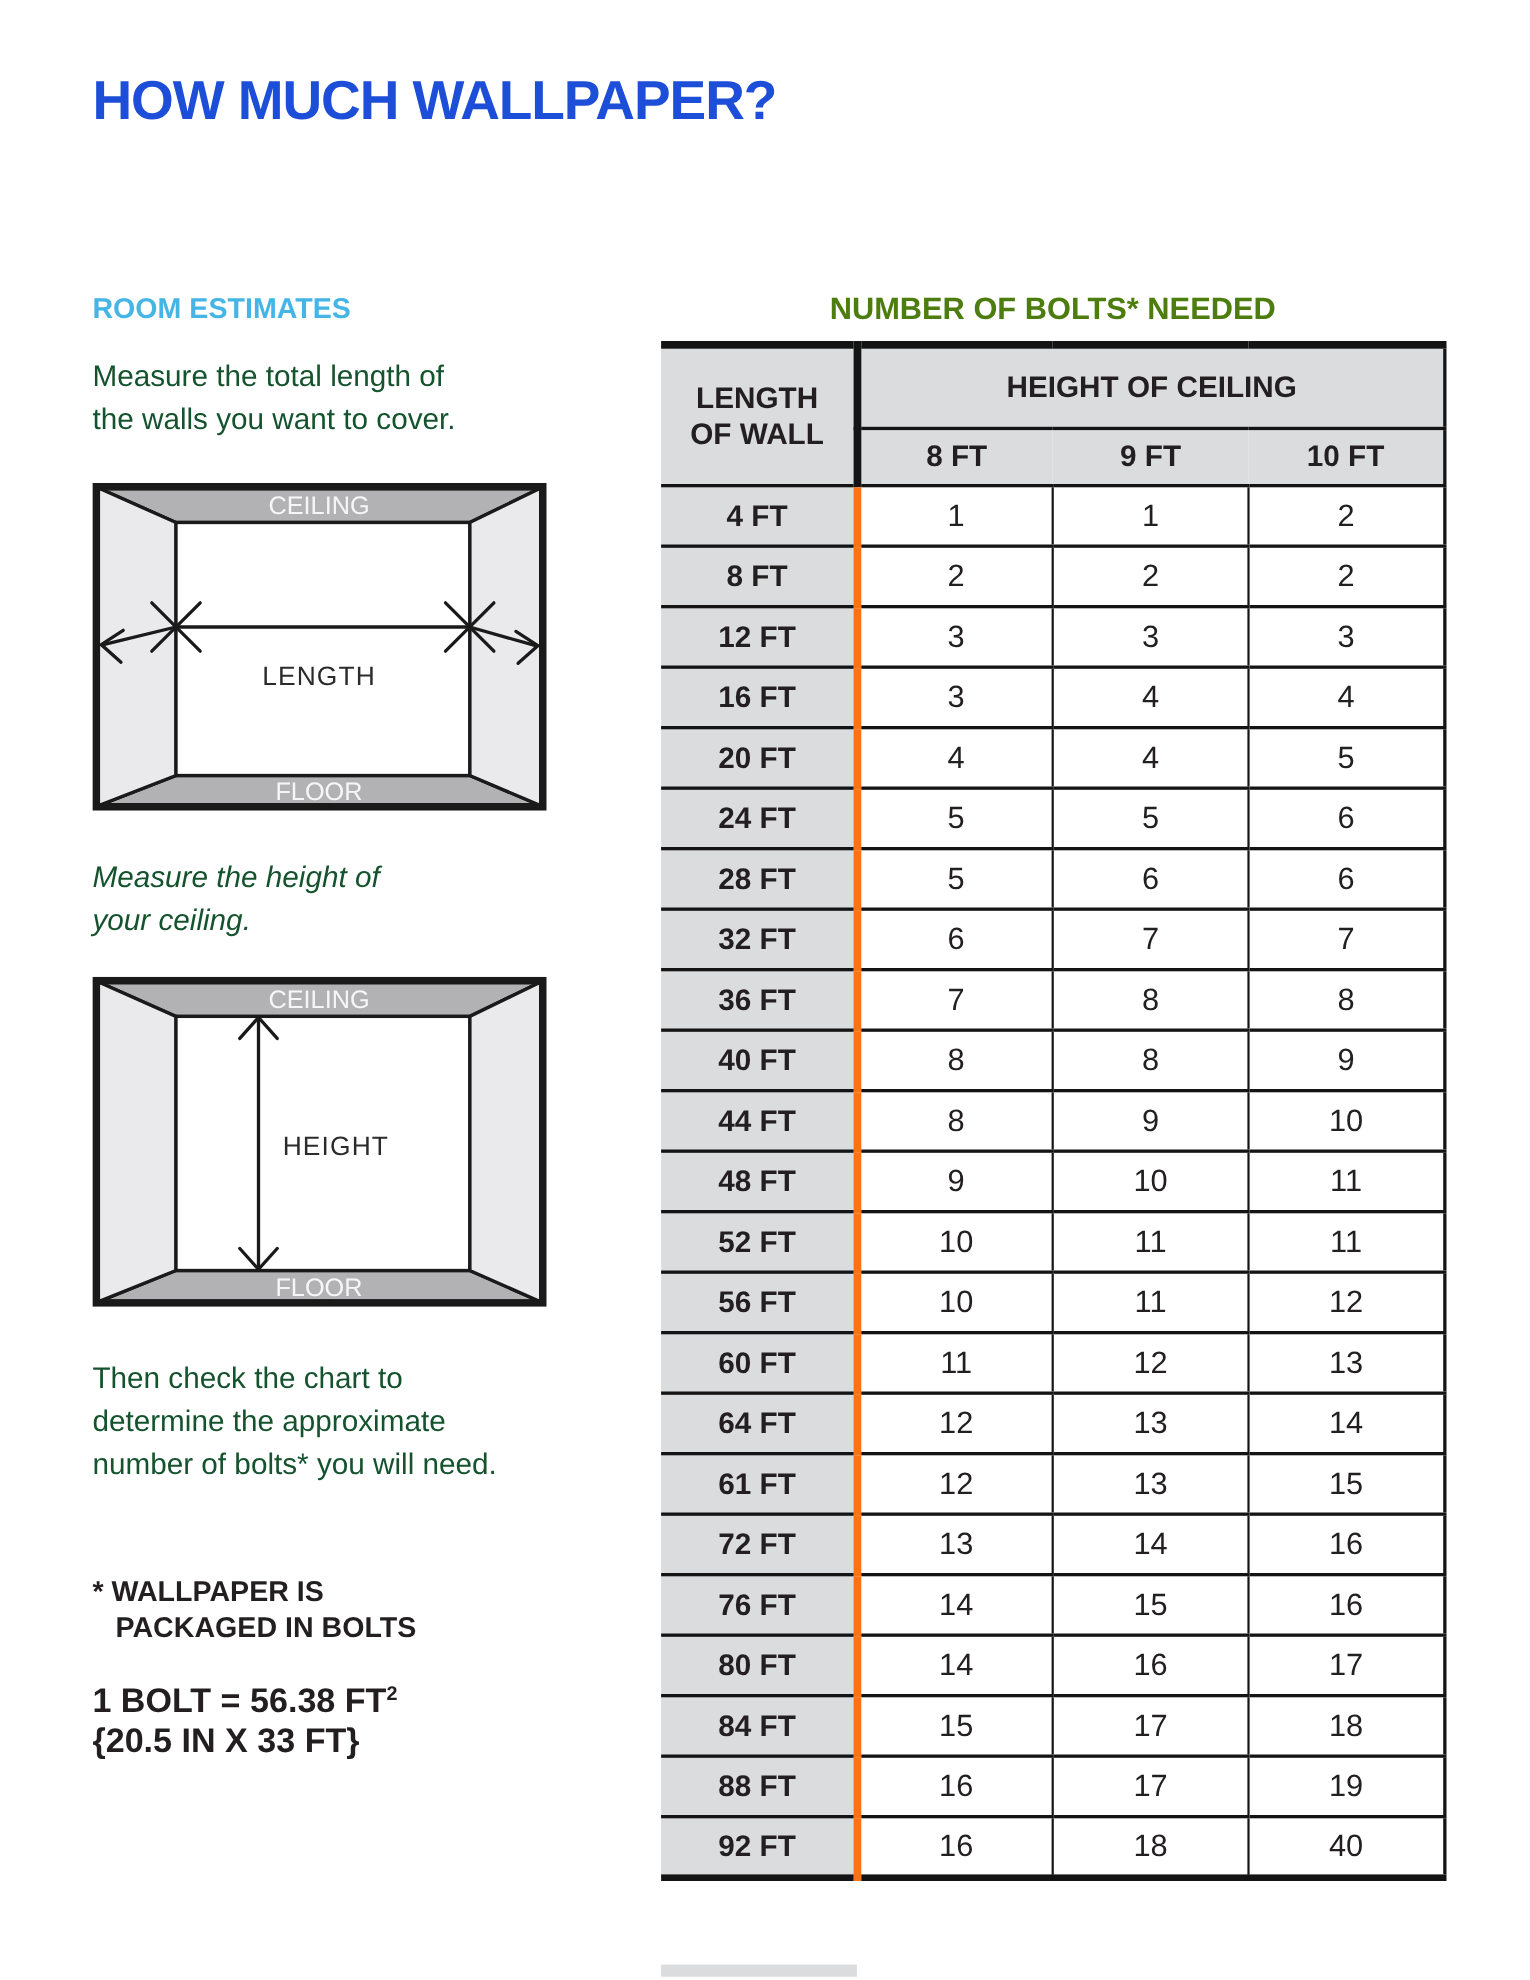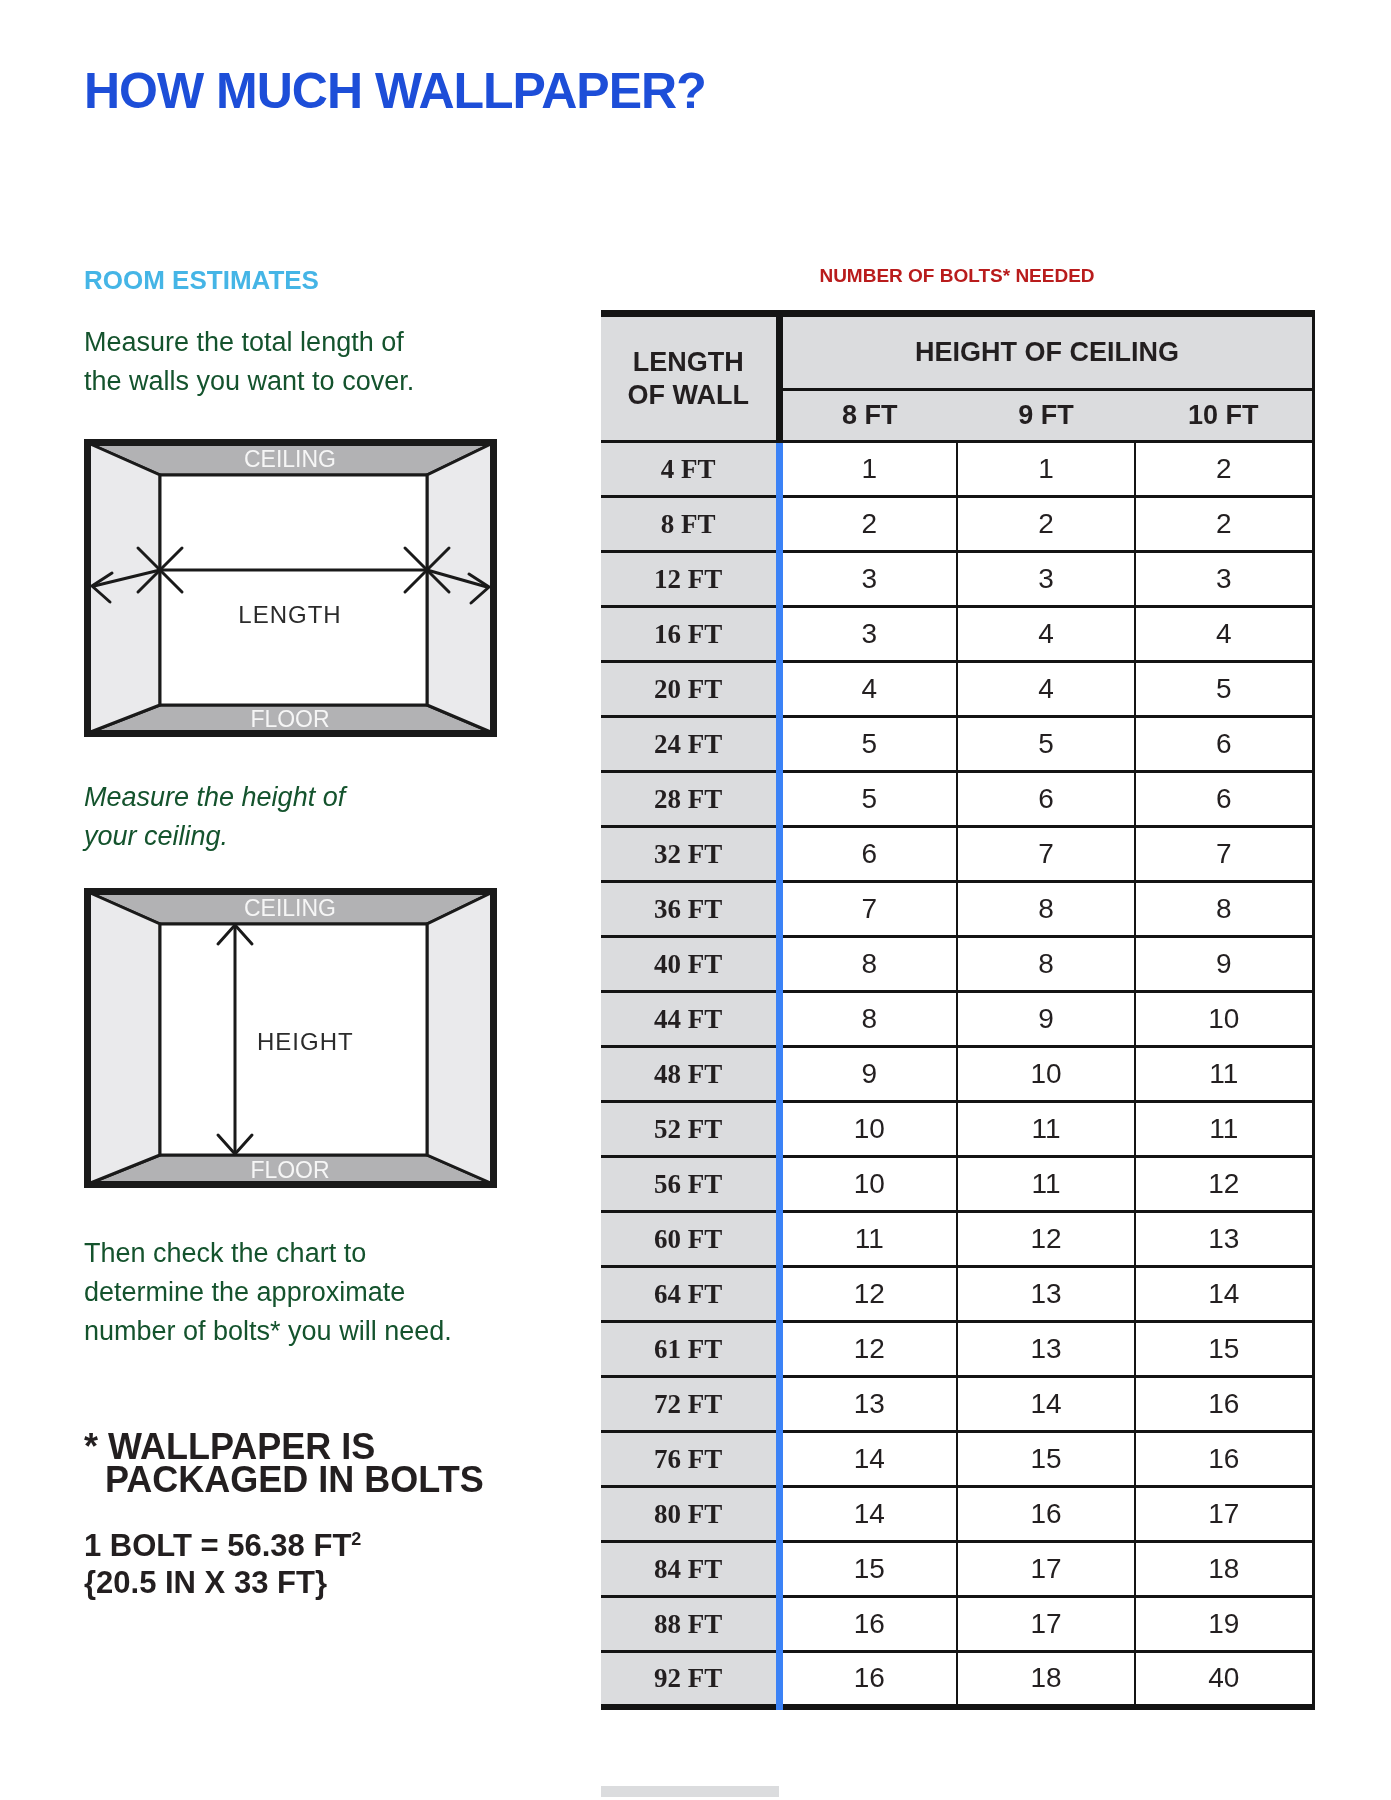--- a/index.html
+++ b/index.html
@@ -5,51 +5,51 @@
   * { margin:0; padding:0; box-sizing:border-box; }
   html,body { width:1391px; height:1800px; background:#ffffff; overflow:hidden;
               font-family:"Liberation Sans","DejaVu Sans",sans-serif; color:#231f20; }
   .abs { position:absolute; }
 
   .page-title { left:84px; top:62px; font-size:50px; font-weight:bold;
                 color:#1d4ed8; letter-spacing:-1px; }
 
   .sec-heading { left:84px; top:265px; font-size:26px; font-weight:bold; color:#45b5e6; }
   .table-heading { left:601px; top:265px; width:712px; text-align:center;
-                   font-size:19px; font-weight:bold; color:#b91c1c; }
+                   font-size:28px; font-weight:bold; color:#4d7c0f; }
 
   .para { font-size:27px; line-height:39px; color:#14532d; }
   #para1 { left:84px; top:323px; }
   #para2 { left:84px; top:778px;font-style:italic; }
   #para3 { left:84px; top:1234px; }
 
   #diagram1 { left:84px; top:439px; }
   #diagram2 { left:84px; top:888px; }
 
-  .footnote { left:84px; top:1430px; font-size:36px; font-weight:bold; line-height:33px; }
+  .footnote { left:84px; top:1430px; font-size:26px; font-weight:bold; line-height:33px; }
   .footnote .indent { padding-left:21px; display:inline-block;text-align:center; }
 
   .boltinfo { left:84px; top:1521px; font-size:31px; font-weight:bold; line-height:37px; }
   .boltinfo sup { font-size:18px; }
 
   table.bolts { position:absolute; left:601px; top:310px; width:712px;
                 border-collapse:collapse; table-layout:fixed;
                 border-top:7px solid #141414; border-bottom:6px solid #141414;
                 border-right:3px solid #141414; }
   table.bolts td { padding:0; text-align:center; vertical-align:middle; }
   tr.hrow1 { height:76px; }
   tr.hrow2 { height:52px; }
   td.corner { background:#dbdcde; border-right:7px solid #141414;
               font-size:27px; font-weight:bold; line-height:33px; }
   td.group  { background:#dbdcde; font-size:27px; font-weight:bold; }
   td.sub    { background:#dbdcde; border-top:3px solid #141414;
               font-size:27px; font-weight:bold; }
   tbody td  { border-top:3px solid #141414; height:55px; }
-  td.rowlabel { background:#dbdcde; border-right:7px solid #3b82f6;
-                font-size:27px; font-weight:bold;font-family:Liberation Serif, serif; }
+  td.rowlabel { background:#dbdcde; border-right:7px solid #f97316;
+                font-size:27px; font-weight:bold; }
   td.val { font-size:28px; font-weight:normal; background:#ffffff; }
   td.val + td.val { border-left:2px solid #141414; }
 
   .gray-tab { left:601px; top:1786px; width:178px; height:11px; background:#dbdcde; }
 
   svg text { font-family:"Liberation Sans","DejaVu Sans",sans-serif; }
 </style>
 </head>
 <body>
 

